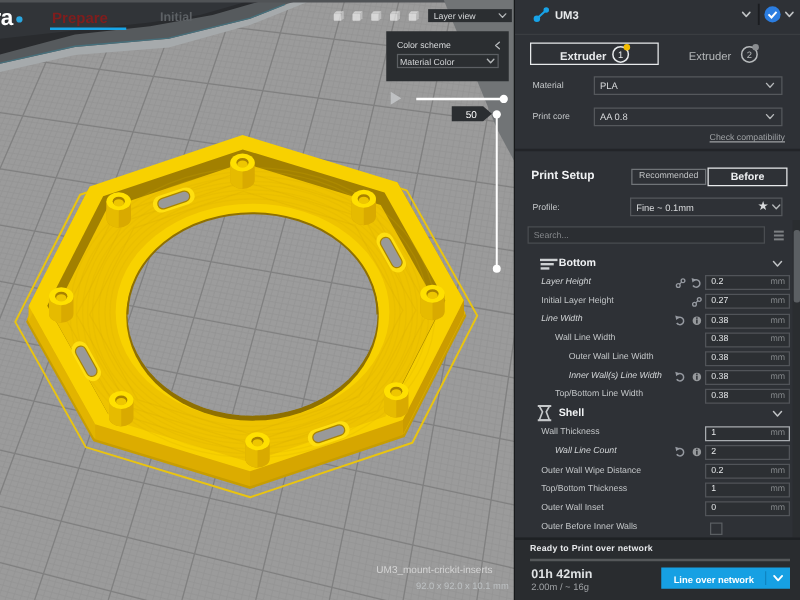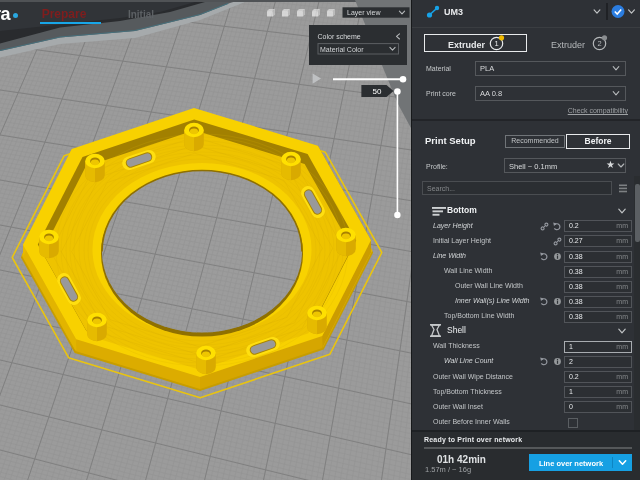--- a/index.html
+++ b/index.html
@@ -797,20 +797,22 @@
         <line x1="397.4" y1="93" x2="397.4" y2="215" stroke="#ffffff" stroke-width="1.6"></line>
         <circle cx="397.4" cy="91.5" r="3.3" fill="#ffffff"></circle>
         <circle cx="397.4" cy="215" r="3.2" fill="#ffffff"></circle>
       </svg>
 <div style="position:absolute;left:-6px;top:3.5px;font-size:18px;font-weight:bold;color:#fff;letter-spacing:-0.5px;">ra</div>
       <div style="position:absolute;left:12.8px;top:12.6px;width:5px;height:5px;border-radius:50%;background:#2aa7e0;"></div>
       <div style="position:absolute;left:35px;top:7px;width:58px;text-align:center;font-size:12px;font-weight:bold;color:#7f1d1d;">Prepare</div>
       <div style="position:absolute;left:40px;top:21.5px;width:61px;height:2.4px;background:#18a6e8;"></div>
       <div style="position:absolute;left:113px;top:8.5px;width:56px;text-align:center;font-size:10px;font-weight:bold;color:#5d6165;">Initial</div>
 <div style="position:absolute;left:410.5px;top:0;width:1.5px;height:480px;background:#17191b;"></div>
+<div class="vt" style="left:194px;top:450.5px;width:200px;text-align:right;white-space:nowrap;color:#d4d4d4;">UM3_mount-crickit-inserts</div>
+<div class="vt" style="left:207px;top:463.5px;width:200px;text-align:right;white-space:nowrap;font-size:7.5px;color:#bdc1c3;">92.0 x 92.0 x 10.1 mm</div>
 </div>
 <div id="sb"></div>
 <svg style="position:absolute;left:426px;top:4px" width="16" height="16">
       <circle cx="3.5" cy="11" r="2.6" fill="#17a3e8"></circle>
       <circle cx="11" cy="4" r="2.2" fill="#17a3e8"></circle>
       <line x1="4.5" y1="10" x2="10" y2="5" stroke="#17a3e8" stroke-width="1.6"></line>
     </svg>
     <div style="position:absolute;left:444px;top:6.5px;font-size:9px;font-weight:bold;color:#e8eaec;">UM3</div>
     <svg style="position:absolute;left:588px;top:0" width="52" height="24">
       <polyline points="6.1,9.9 9.0,13.1 11.9,9.9" fill="none" stroke="#c0c3c5" stroke-width="1.2" stroke-linecap="round" stroke-linejoin="round"></polyline>
@@ -845,42 +847,42 @@
     <svg style="position:absolute;left:608px;top:86px" width="16" height="14.5">
       <polyline points="5.2,5.7 8.0,8.8 10.8,5.7" fill="none" stroke="#b5b8ba" stroke-width="1.1" stroke-linecap="round" stroke-linejoin="round"></polyline>
     </svg>
     <div style="position:absolute;left:538px;top:107px;width:90px;text-align:right;white-space:nowrap;font-size:7px;color:#9ea1a4;text-decoration:underline;">Check compatibility</div>
     <div style="position:absolute;left:412px;top:119px;width:228px;height:2px;background:#222428;"></div>
     <div style="position:absolute;left:425px;top:134.5px;font-size:9.5px;font-weight:bold;color:#f0f2f4;">Print Setup</div>
     <div style="position:absolute;left:505px;top:135px;width:60px;height:12.5px;border:1px solid #707478;box-sizing:border-box;text-align:center;font-size:7px;color:#c0c3c5;line-height:10.5px;white-space:nowrap;">Recommended</div>
     <div style="position:absolute;left:566px;top:134px;width:64px;height:14.5px;border:1.5px solid #e8eaec;box-sizing:border-box;text-align:center;font-size:8.5px;font-weight:bold;color:#f0f2f4;line-height:12px;">Before</div>
     <div style="position:absolute;left:426px;top:162.5px;font-size:7px;color:#c5c8ca;">Profile:</div>
     <div style="position:absolute;left:504px;top:158px;width:122px;height:15px;border:1px solid #55585c;box-sizing:border-box;"></div>
-    <div style="position:absolute;left:509px;top:162px;font-size:7.5px;color:#d8dadc;">Shell ~ 0.1mm</div>
+    <div style="position:absolute;left:509px;top:162px;font-size:7.5px;color:#d8dadc;">Fine ~ 0.1mm</div>
     <div style="position:absolute;left:606px;top:159px;font-size:10px;color:#d8dadc;">★</div>
     <svg style="position:absolute;left:615px;top:158px" width="14" height="15">
       <polyline points="3.2,6.0 6.0,9.0 8.8,6.0" fill="none" stroke="#b5b8ba" stroke-width="1.1" stroke-linecap="round" stroke-linejoin="round"></polyline>
     </svg>
     <div style="position:absolute;left:422px;top:181px;width:190px;height:13.5px;border:1px solid #4a4d51;background:#2b2e32;box-sizing:border-box;"></div>
     <div style="position:absolute;left:427px;top:184.5px;font-size:7px;color:#85888b;">Search...</div>
     <svg style="position:absolute;left:619px;top:184px" width="9" height="9">
       <rect x="0" y="0.5" width="8" height="1.6" fill="#7d8083"></rect>
       <rect x="0" y="3.6" width="8" height="1.6" fill="#7d8083"></rect>
       <rect x="0" y="6.7" width="8" height="1.6" fill="#7d8083"></rect>
     </svg>
     <div style="position:absolute;left:447px;top:205px;font-size:8.5px;font-weight:bold;color:#f0f2f4;">Bottom</div>
     <svg style="position:absolute;left:614px;top:204px" width="16" height="14">
       <polyline points="4.8,5.2 8.0,8.8 11.2,5.2" fill="none" stroke="#c0c3c5" stroke-width="1.2" stroke-linecap="round" stroke-linejoin="round"></polyline>
     </svg>
     <svg style="position:absolute;left:431.5px;top:206px" width="15" height="11">
       <rect x="0" y="1" width="14" height="1.9" fill="#cdd0d2"></rect>
       <rect x="0.5" y="4.4" width="10.5" height="1.9" fill="#cdd0d2"></rect>
       <rect x="0.5" y="7.8" width="7" height="1.9" fill="#cdd0d2"></rect>
     </svg>
-    <div style="position:absolute;left:447px;top:325px;font-size:8.5px;font-weight:normal;color:#f0f2f4;">Shell</div>
+    <div style="position:absolute;left:447px;top:325px;font-size:8.5px;font-weight:bold;color:#f0f2f4;">Shell</div>
     <svg style="position:absolute;left:614px;top:324px" width="16" height="14">
       <polyline points="4.8,5.2 8.0,8.8 11.2,5.2" fill="none" stroke="#c0c3c5" stroke-width="1.2" stroke-linecap="round" stroke-linejoin="round"></polyline>
     </svg>
     <svg style="position:absolute;left:430px;top:324px" width="12" height="14">
       <path d="M1.5,1 L9.5,1 L7,5.5 L9.5,12 L1.5,12 L4,5.5 Z" fill="none" stroke="#c5c8ca" stroke-width="1.3"></path>
       <rect x="0" y="0" width="11" height="1.6" fill="#c5c8ca"></rect>
       <rect x="0" y="11.4" width="11" height="1.6" fill="#c5c8ca"></rect>
     </svg>
     <div style="position:absolute;left:433px;top:221.5px;font-size:7px;font-style:italic;color:#d2d5d7;">Layer Height</div>
     <svg style="position:absolute;left:540px;top:221.5px" width="9" height="9">
@@ -970,20 +972,20 @@
     <div style="position:absolute;left:564px;top:401px;width:68px;height:12px;border:1px solid #515459;background:#2c2f33;box-sizing:border-box;"></div>
     <div style="position:absolute;left:569px;top:403px;font-size:7px;color:#e8eaec;">0</div>
     <div style="position:absolute;left:600px;top:403px;width:28px;text-align:right;font-size:7px;color:#85888b;">mm</div>
     <div style="position:absolute;left:433px;top:418.0px;font-size:7px;color:#c2c5c7;">Outer Before Inner Walls</div>
     <div style="position:absolute;left:568px;top:417.5px;width:10px;height:10px;border:1px solid #5a5e62;box-sizing:border-box;"></div>
     <div style="position:absolute;left:634px;top:176px;width:6px;height:254px;background:#2a2d30;"></div>
     <div style="position:absolute;left:634.5px;top:184px;width:5px;height:58px;background:#5b5f63;border-radius:2px;"></div>
     <div style="position:absolute;left:412px;top:430px;width:228px;height:50px;background:#292c2f;border-top:2px solid #1e2124;"></div>
     <div style="position:absolute;left:424px;top:436px;font-size:7px;font-weight:bold;color:#e8eaec;letter-spacing:0.2px;">Ready to Print over network</div>
     <div style="position:absolute;left:424px;top:446.5px;width:208px;height:2px;background:#55585a;"></div>
-    <div style="position:absolute;left:425px;top:454px;font-size:10px;font-weight:bold;color:#dfe2e4;margin-left:12px;">01h 42min</div>
-    <div style="position:absolute;left:425px;top:464.5px;font-size:7.5px;color:#9ea1a4;">1.57m / ~ 16g</div>
+    <div style="position:absolute;left:425px;top:454px;font-size:10px;font-weight:bold;color:#dfe2e4;">01h 42min</div>
+    <div style="position:absolute;left:425px;top:464.5px;font-size:7.5px;color:#9ea1a4;">2.00m / ~ 16g</div>
     <div style="position:absolute;left:529px;top:454px;width:103px;height:17px;background:#16a0e3;"></div>
     <div style="position:absolute;left:529px;top:458.5px;width:84px;text-align:center;white-space:nowrap;font-size:7.5px;font-weight:bold;color:#fff;">Line over network</div>
     <div style="position:absolute;left:612px;top:457px;width:1px;height:11px;background:#0e85c2;"></div>
     <svg style="position:absolute;left:615px;top:454px" width="16" height="17">
       <polyline points="4.3,6.7 7.5,10.3 10.7,6.7" fill="none" stroke="#ffffff" stroke-width="1.5" stroke-linecap="round" stroke-linejoin="round"></polyline>
     </svg>
 </div>
 </body></html>

